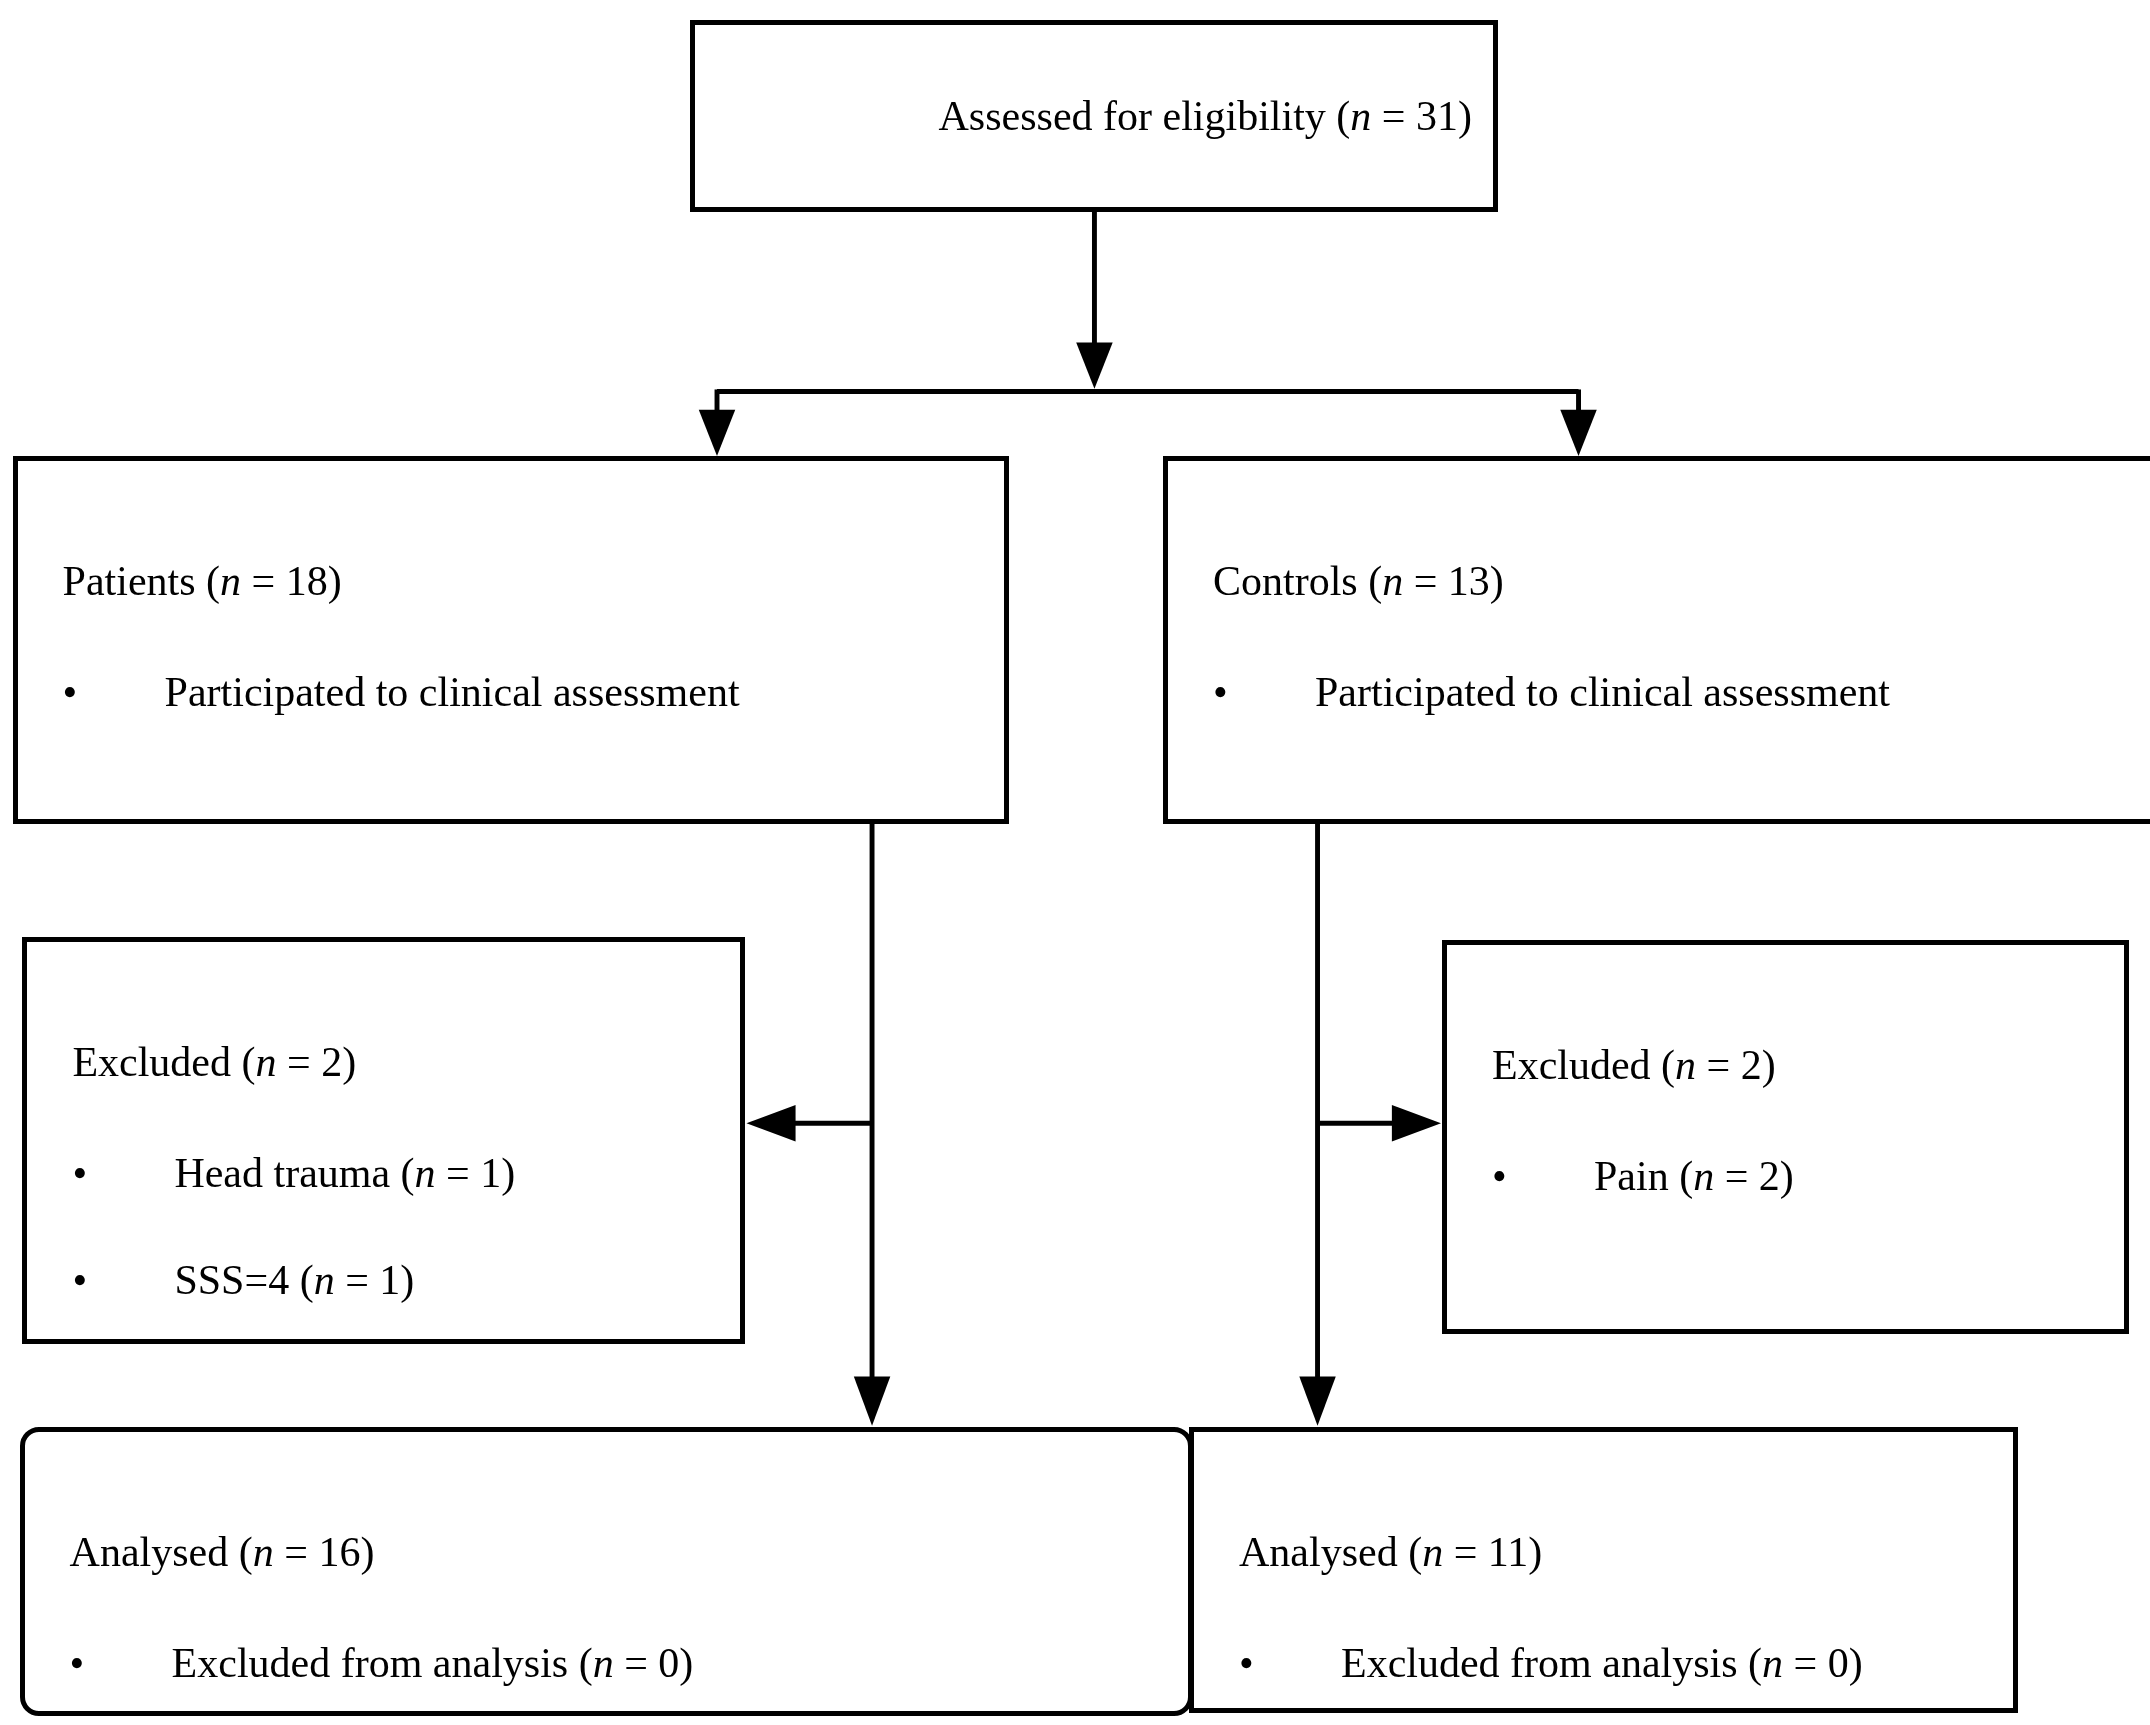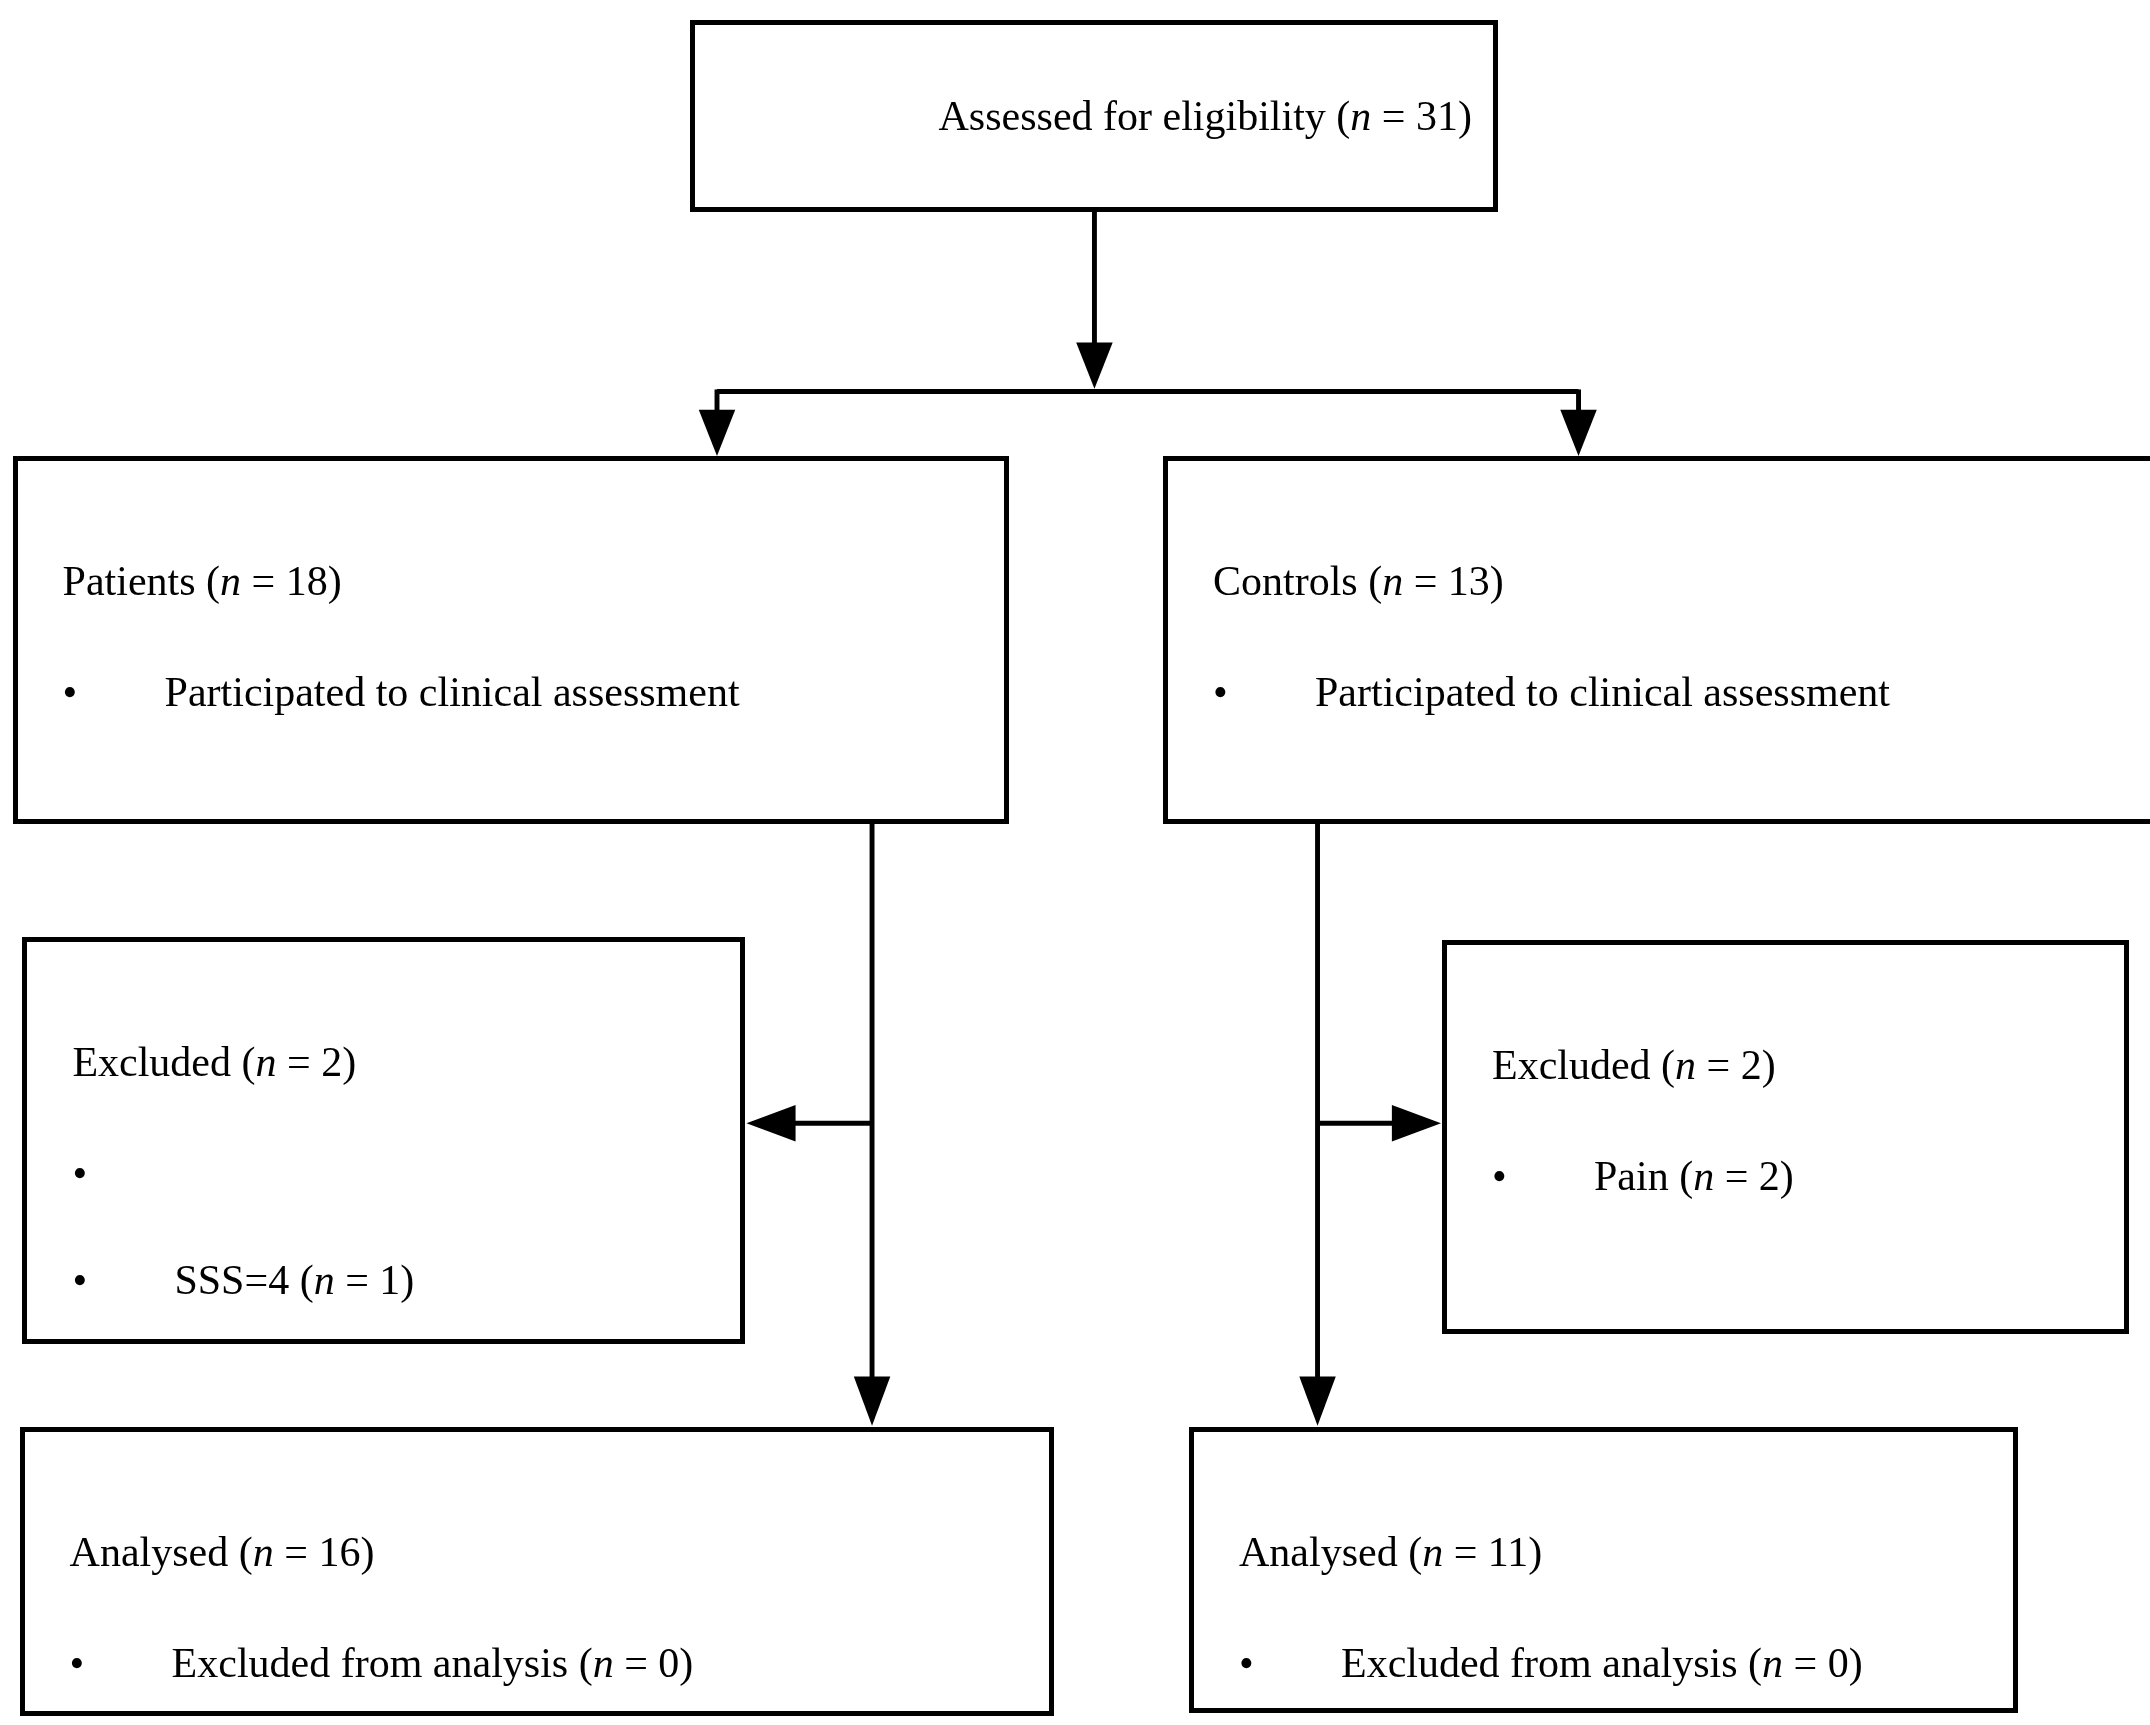--- a/index.html
+++ b/index.html
@@ -114,39 +114,40 @@
         <span class="line"><span>Participated to clinical assessment</span><span class="nvar"></span><span></span></span>
       </div>
     </div>
   </div>
 
   <div class="box" style="left:22.4px; top:937px; width:723px; height:407px;">
     <p class="line"><span>Excluded (</span><span class="nvar">n</span><span> = 2)</span></p>
     <div class="bullets">
       <div class="bullet-row">
         <span class="dot">•</span>
+        <span class="line"><span>Head trauma (</span><span class="nvar">n</span><span> = 1)</span></span>
       </div>
       <div class="bullet-row">
         <span class="dot">•</span>
         <span class="line"><span>SSS=4 (</span><span class="nvar">n</span><span> = 1)</span></span>
       </div>
     </div>
   </div>
 
   <div class="box" style="left:1442px; top:940px; width:687px; height:394px;">
     <p class="line"><span>Excluded (</span><span class="nvar">n</span><span> = 2)</span></p>
     <div class="bullets">
       <div class="bullet-row">
         <span class="dot">•</span>
         <span class="line"><span>Pain (</span><span class="nvar">n</span><span> = 2)</span></span>
       </div>
     </div>
   </div>
 
-  <div class="box" style="left:19.6px; top:1427px; width:1034px; height:289px;">
+  <div class="box" style="left:19.6px; top:1427px; width:1173px; height:289px;border-radius:19px;">
     <p class="line"><span>Analysed (</span><span class="nvar">n</span><span> = 16)</span></p>
     <div class="bullets">
       <div class="bullet-row">
         <span class="dot">•</span>
         <span class="line"><span>Excluded from analysis (</span><span class="nvar">n</span><span> = 0)</span></span>
       </div>
     </div>
   </div>
 
   <div class="box" style="left:1189px; top:1427px; width:829px; height:286px;">

